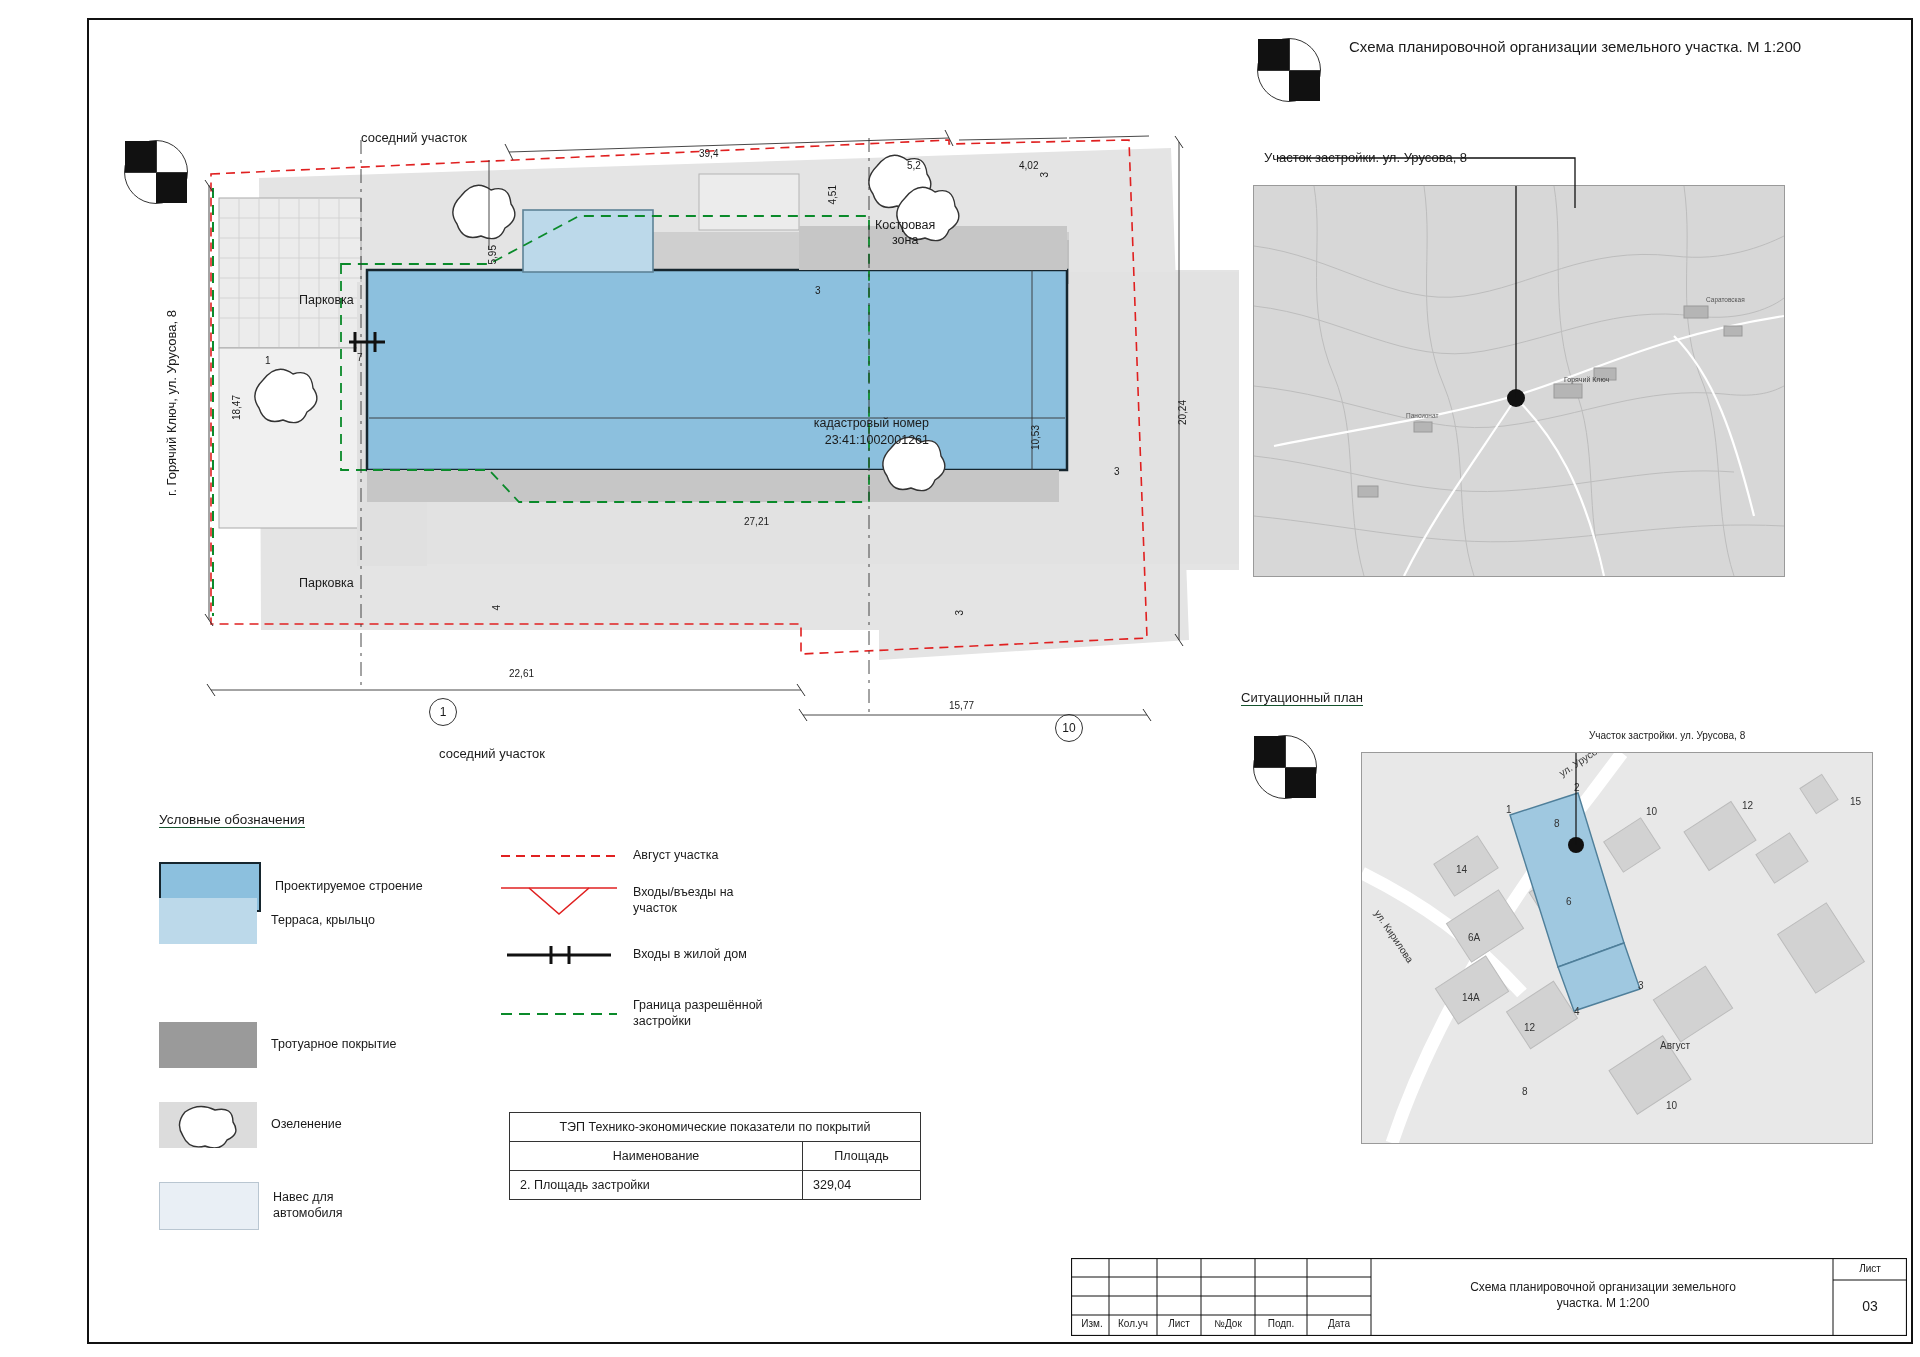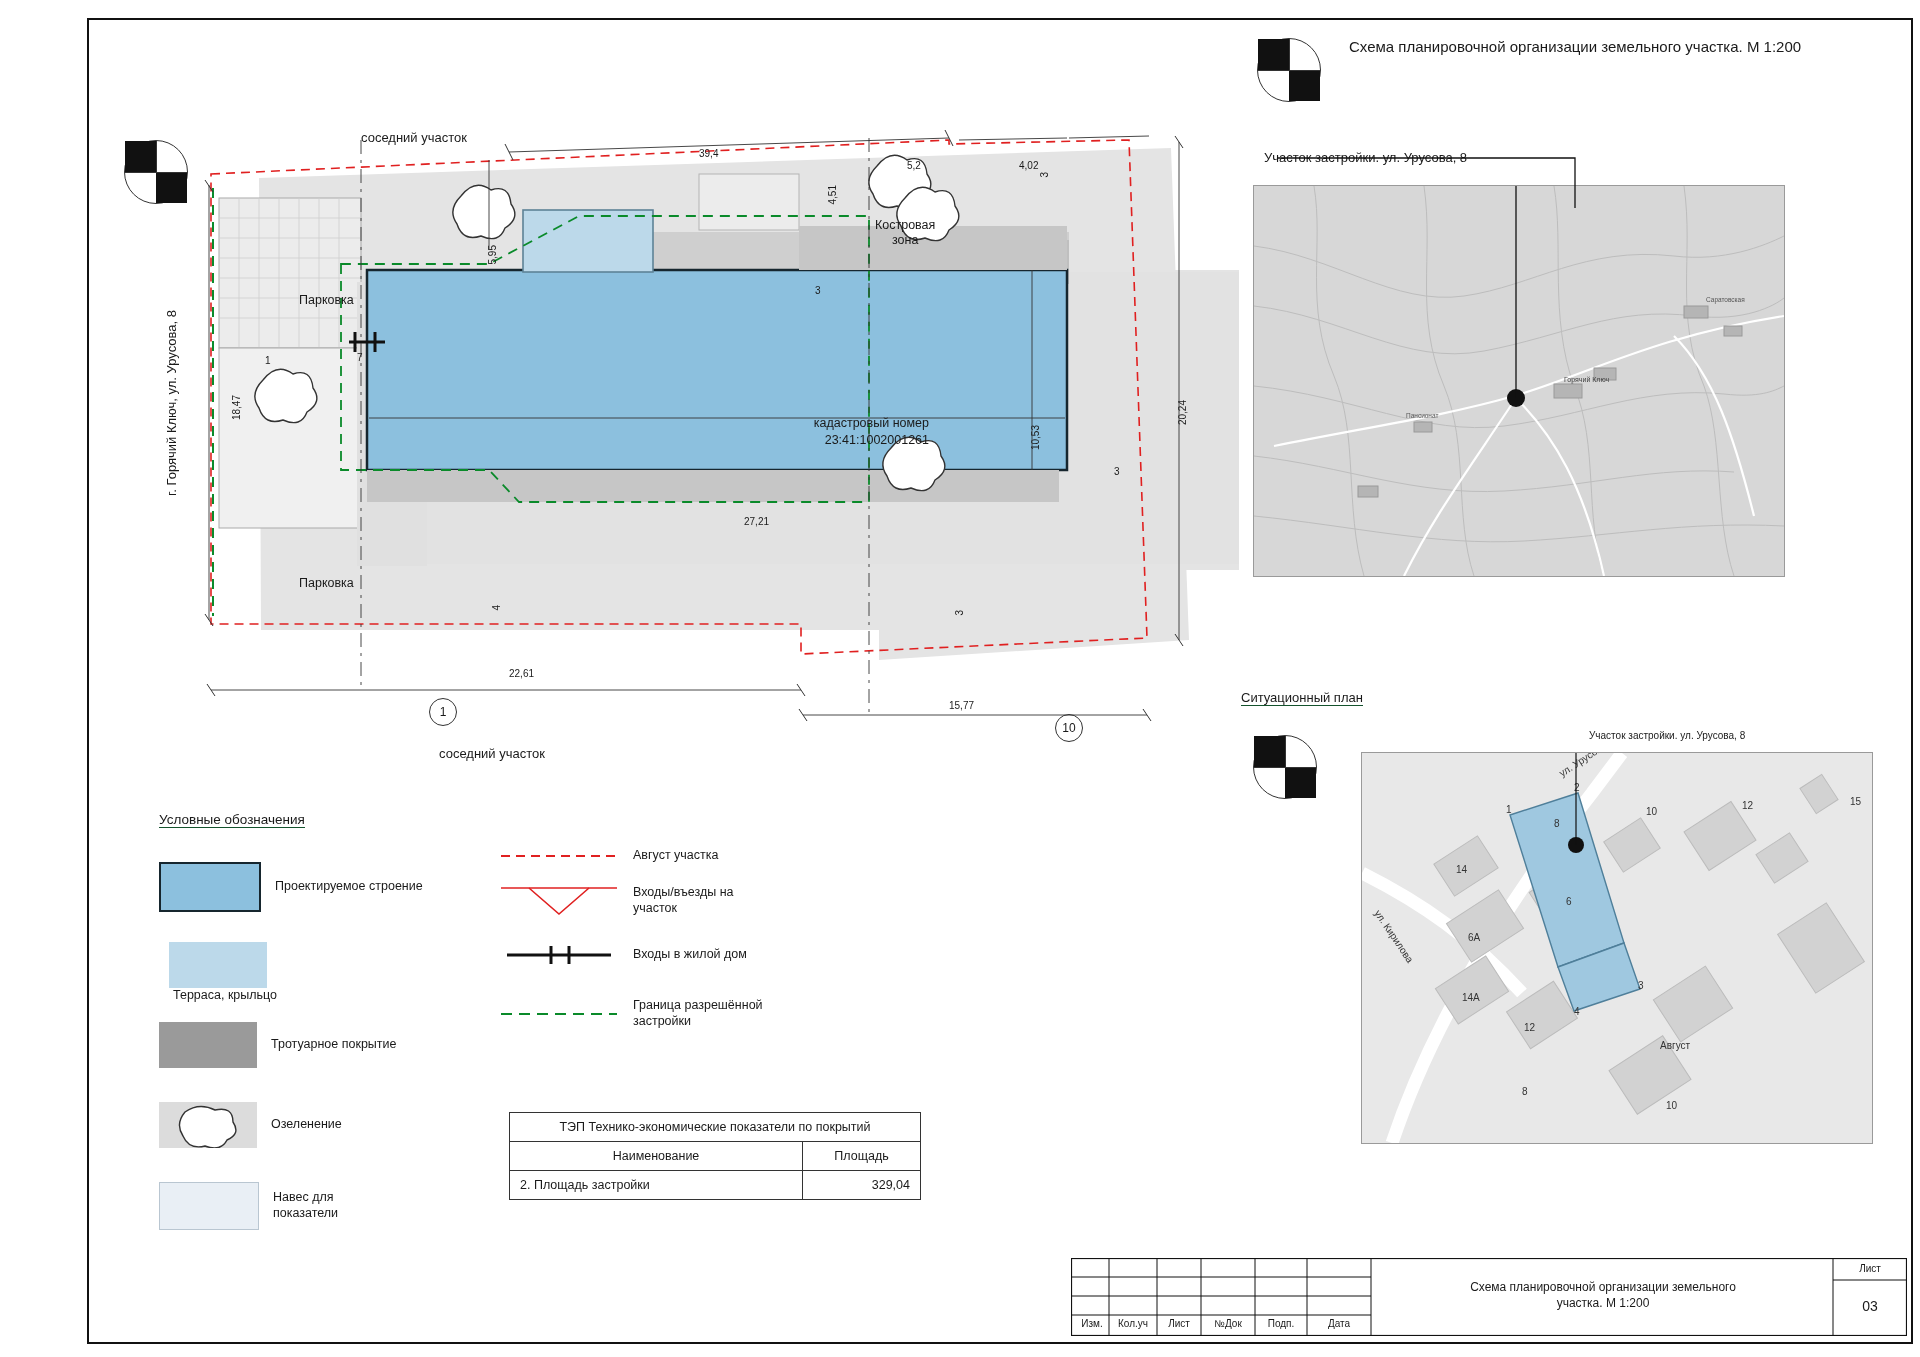--- a/index.html
+++ b/index.html
@@ -318,40 +318,40 @@
   </svg>
 
   <div class="abs" style="left:150px;top:812px;font-size:13.5px;">
     <span class="ul">Условные обозначения</span>
   </div>
 
   <div class="leg-row" style="left:150px;top:862px;">
     <div class="sw sw-build"></div>
     <div class="leg-txt">Проектируемое строение</div>
   </div>
-  <div class="leg-row" style="left:150px;top:942px;flex-direction:column;">
+  <div class="leg-row" style="left:150px;top:898px;">
     <div class="sw sw-terr"></div>
     <div class="leg-txt">Терраса, крыльцо</div>
   </div>
   <div class="leg-row" style="left:150px;top:1022px;">
     <div class="sw sw-pav"></div>
     <div class="leg-txt">Тротуарное покрытие</div>
   </div>
   <div class="leg-row" style="left:150px;top:1102px;">
     <div class="sw sw-green">
       <svg width="98" height="46">
         <path d="M26,10 q14,-10 30,-2 q18,-4 18,12 q8,12 -6,18 q-6,12 -22,6 q-16,4 -22,-10 q-8,-12 2,-24 Z" fill="#fff" stroke="#333" stroke-width="1.4"></path>
       </svg>
     </div>
     <div class="leg-txt">Озеленение</div>
   </div>
   <div class="leg-row" style="left:150px;top:1182px;">
     <div class="sw sw-canopy"></div>
     <div class="leg-txt">Навес для
-показатели</div>
+автомобиля</div>
   </div>
 
   <div class="leg-row" style="left:490px;top:848px;">
     <svg width="120" height="14">
       <line x1="2" y1="7" x2="118" y2="7" stroke="#e02020" stroke-width="2" stroke-dasharray="9 6"></line>
     </svg>
     <div class="leg-txt">Август участка</div>
   </div>
   <div class="leg-row" style="left:490px;top:884px;">
     <svg width="120" height="34">
@@ -381,21 +381,21 @@
     <tbody>
         <tr>
           <td colspan="2" style="text-align:center;">ТЭП Технико-экономические показатели по покрытий</td>
         </tr>
     <tr>
       <td style="text-align:center;width:272px;">Наименование</td>
       <td style="text-align:center;">Площадь</td>
     </tr>
     <tr>
       <td>2. Площадь застройки</td>
-      <td style="text-align:right;">329,04</td>
+      <td style="text-align:left;">329,04</td>
     </tr>
   </tbody>
     </table>
 
   <div class="abs" style="left:1062px;top:1258px;width:836px;height:78px;">
     <svg width="836" height="78">
       <rect x="0.5" y="0.5" width="835" height="77" fill="none" stroke="#111" stroke-width="1.2"></rect>
       <g stroke="#111" stroke-width="1">
         <line x1="0" y1="19" x2="300" y2="19"></line>
         <line x1="0" y1="38" x2="300" y2="38"></line>

